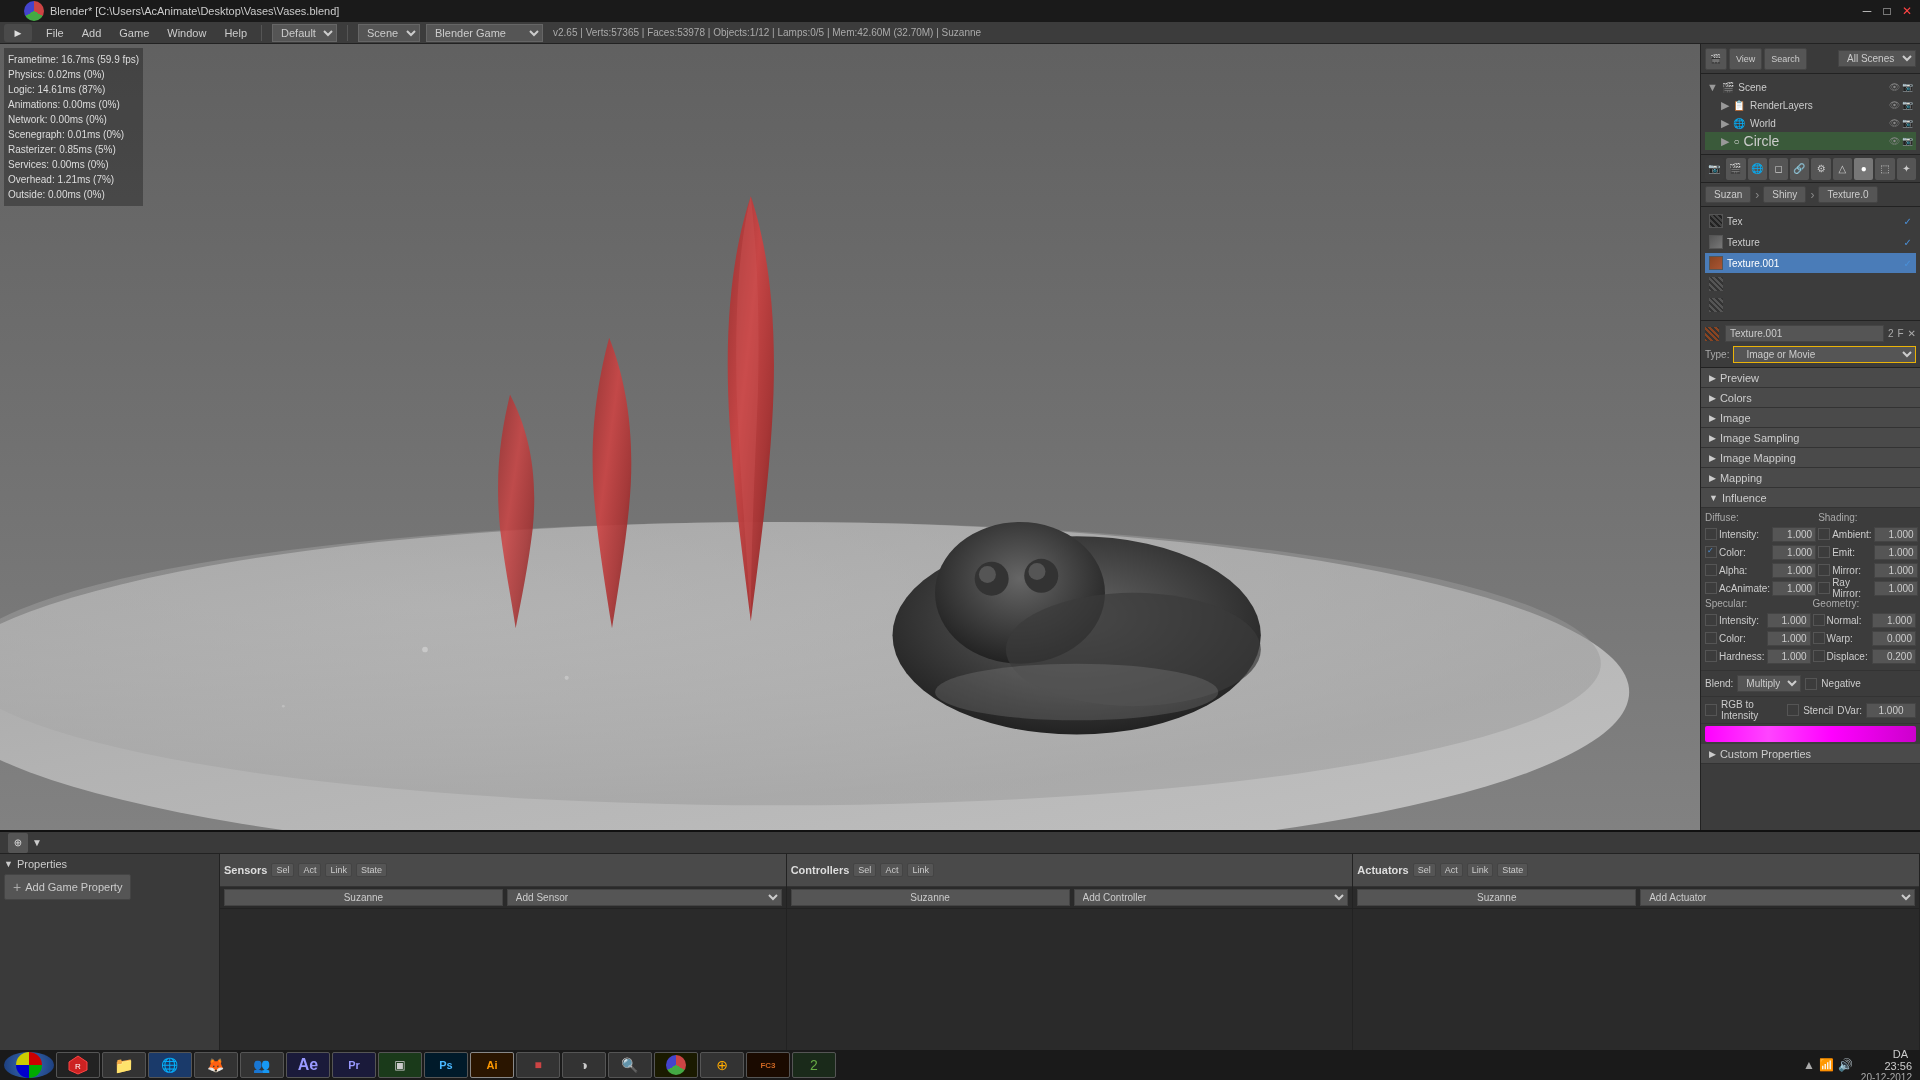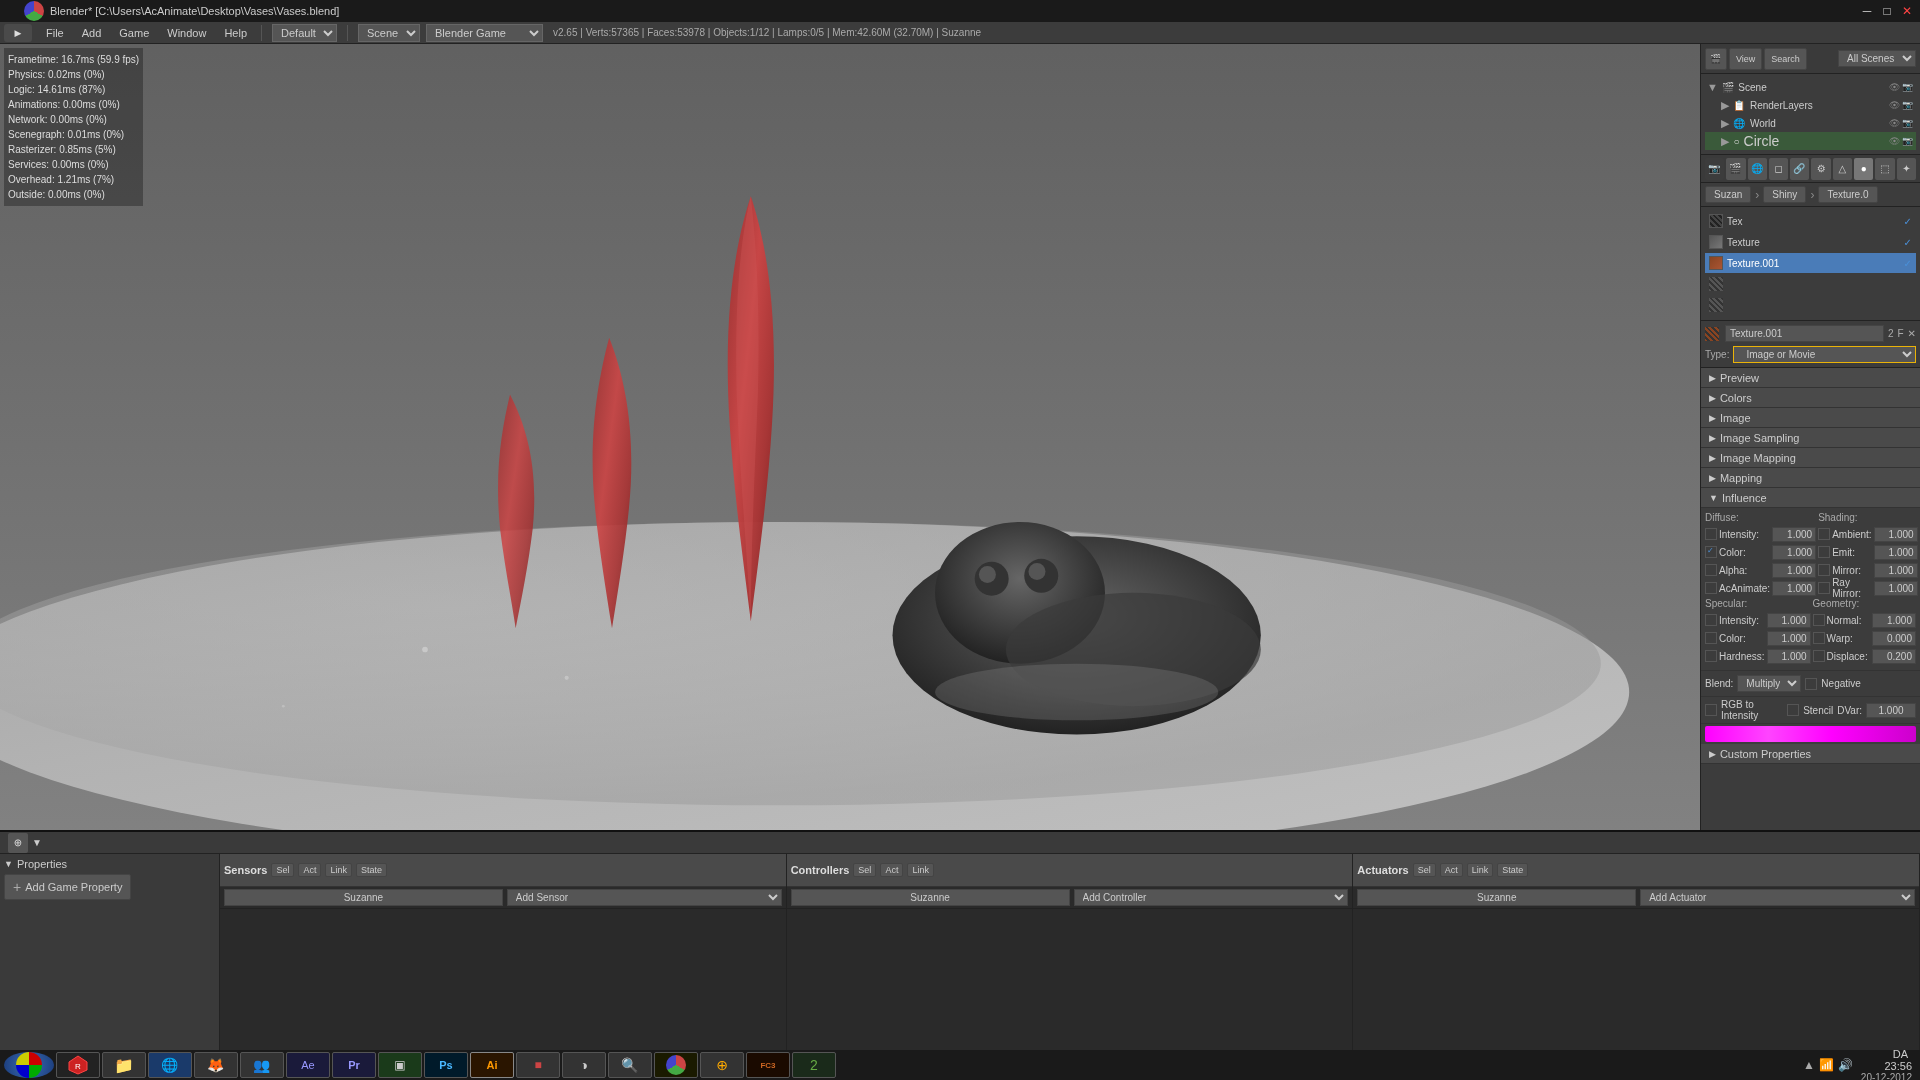--- a/index.html
+++ b/index.html
@@ -940,21 +940,21 @@
   <div class="taskbar-app" style="background:#1a3a6a;">
     <span style="font-size:14px;color:#4a9fe0;">🌐</span>
   </div>
   <div class="taskbar-app">
     <span style="font-size:14px;">🦊</span>
   </div>
   <div class="taskbar-app">
     <span style="font-size:14px;">👥</span>
   </div>
   <div class="taskbar-app" style="background:#1a1a3a;">
-    <span style="font-size:11px;color:#9999ff;font-weight:normal;">Ae</span>
+    <span style="font-size:16px;color:#9999ff;font-weight:bold;">Ae</span>
   </div>
   <div class="taskbar-app" style="background:#1a1a3a;">
     <span style="font-size:11px;color:#9999ff;font-weight:bold;">Pr</span>
   </div>
   <div class="taskbar-app" style="background:#1a3a1a;">
     <span style="font-size:12px;">▣</span>
   </div>
   <div class="taskbar-app" style="background:#001a2a;">
     <span style="font-size:11px;color:#4ab8ff;font-weight:bold;">Ps</span>
   </div>

